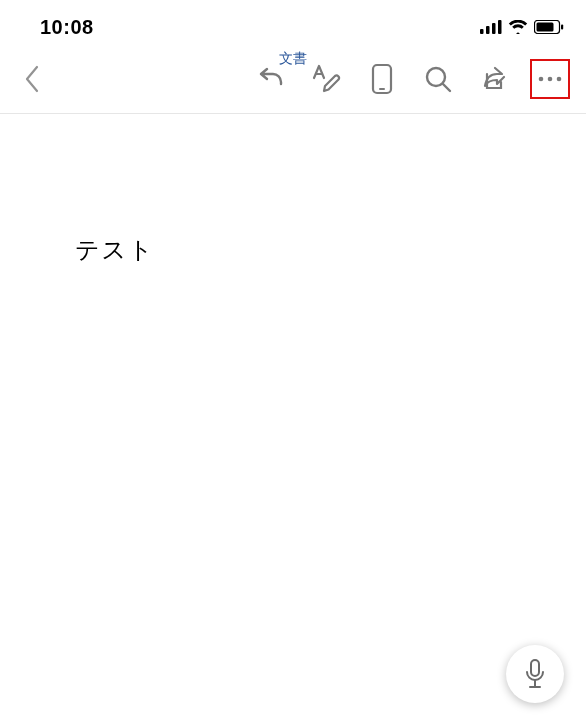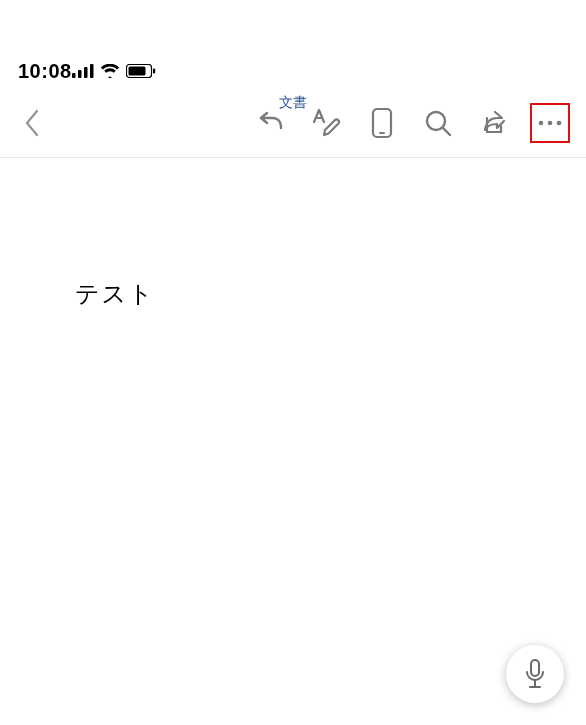--- a/index.html
+++ b/index.html
@@ -1,17 +1,17 @@
 <!DOCTYPE html>
 <html><head>
 <meta charset="utf-8">
 <style>
   * { box-sizing: border-box; margin: 0; padding: 0; }
   html, body { width: 586px; height: 725px; background: #fff; font-family: -apple-system, "Hiragino Sans", sans-serif; overflow: hidden; }
-  .status-bar { display: flex; justify-content: flex-start; align-items: center; padding: 10px 22px 0 18px; height: 44px; margin-top: 44px; }
+  .status-bar { display: flex; justify-content: space-between; align-items: center; padding: 10px 22px 0 40px; height: 44px; }
   .status-time { font-size: 20px; font-weight: 600; letter-spacing: 0.5px; }
   .status-right { display: flex; align-items: center; gap: 6px; }
   .toolbar { display: flex; align-items: center; height: 70px; padding: 0 8px; border-bottom: 1px solid #e6e6e6; position: relative; }
   .back-btn { width: 48px; height: 48px; display:flex; align-items:center; justify-content:center; cursor:pointer; }
   .spacer { flex: 1; }
   .doc-label { position:absolute; left:0; right:0; top:6px; text-align:center; color:#2b579a; font-size:14px; pointer-events:none; }
   .tool-btn { width: 56px; height: 56px; display:flex; align-items:center; justify-content:center; cursor:pointer; color:#6b6b6b; position:relative; }
   .more-box { width:40px; height:40px; border:2px solid #d11; display:flex; align-items:center; justify-content:center; }
   .content { padding: 120px 75px 0 75px; }
   .doc-text { font-size: 24px; font-family: "Yu Mincho","Hiragino Mincho ProN",serif; font-weight:400; color:#000; letter-spacing:2px; }

